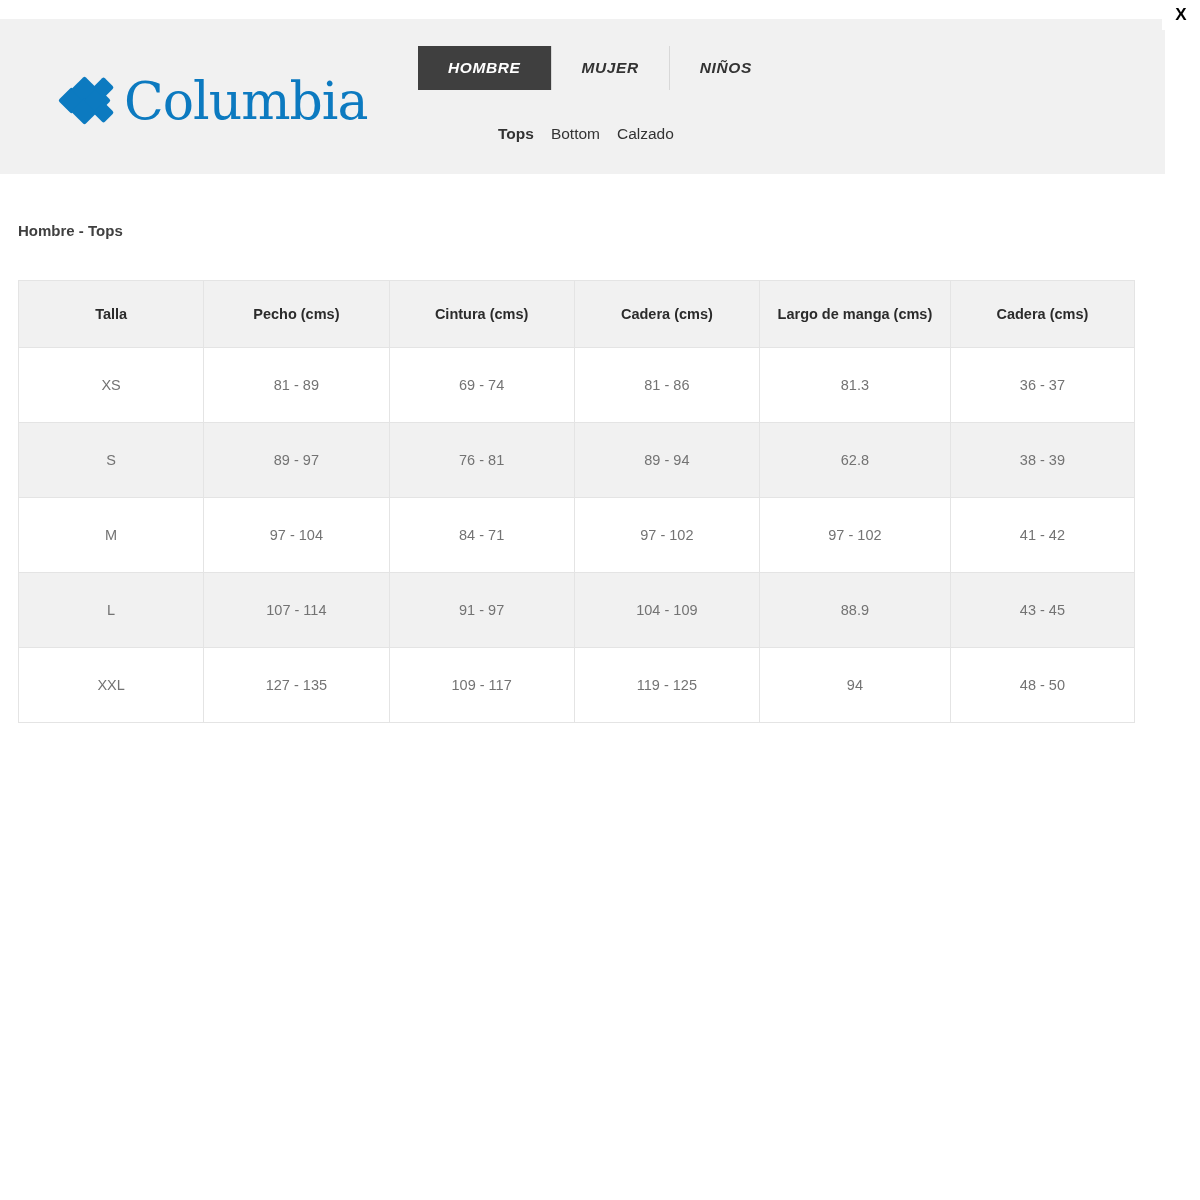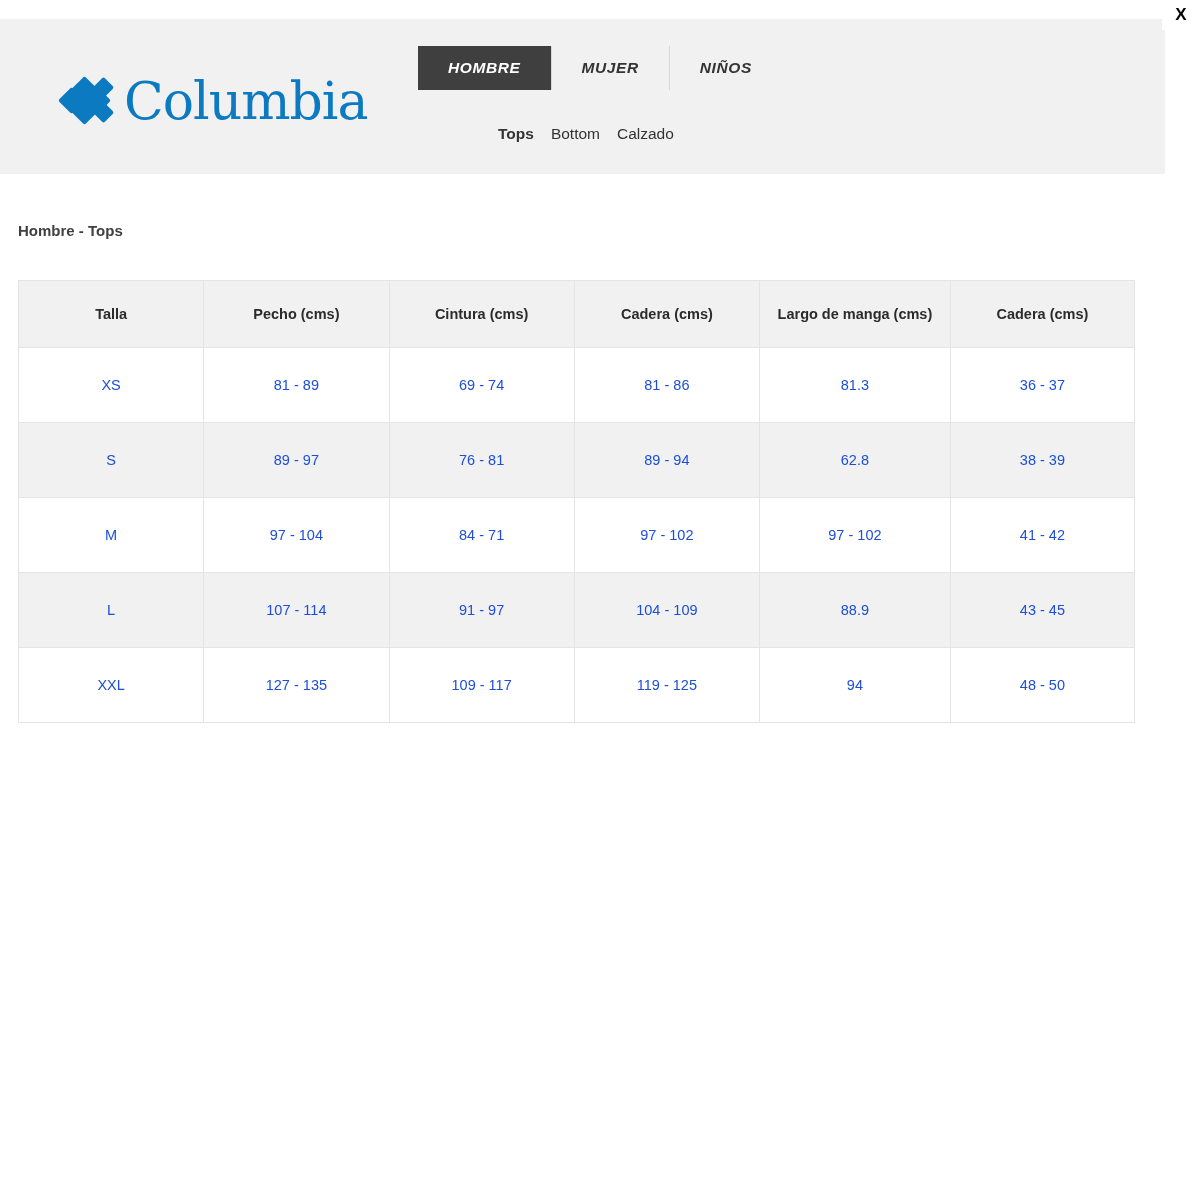--- a/index.html
+++ b/index.html
@@ -151,21 +151,21 @@
     vertical-align: middle;
   }
   thead th {
     background: #f1f1f1;
     font-weight: bold;
     color: #2b2b2b;
     height: 66px;
   }
   tbody tr:nth-child(odd) td { background: #ffffff; }
   tbody tr:nth-child(even) td { background: #f1f1f1; }
-  tbody td { color: #1d4ed8; }
+  tbody td { color: #737373; }
 
   col.c0 { width: 16.6%; }
   col.c1 { width: 16.6%; }
   col.c2 { width: 16.6%; }
   col.c3 { width: 16.6%; }
   col.c4 { width: 17.1%; }
   col.c5 { width: 16.5%; }
 </style>
 </head>
 <body>

